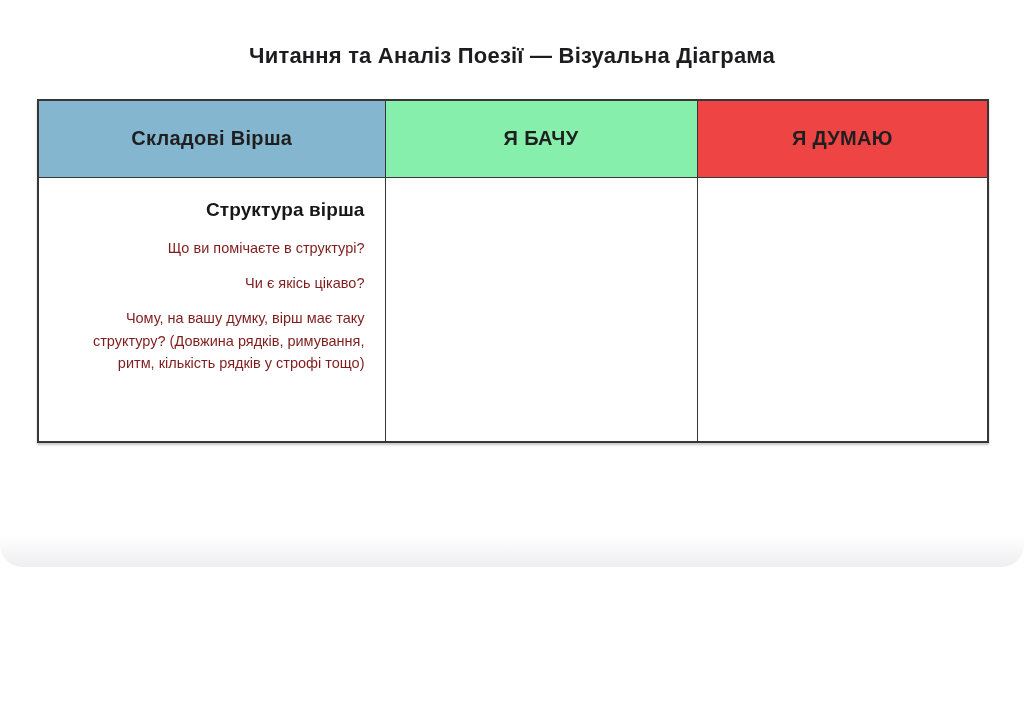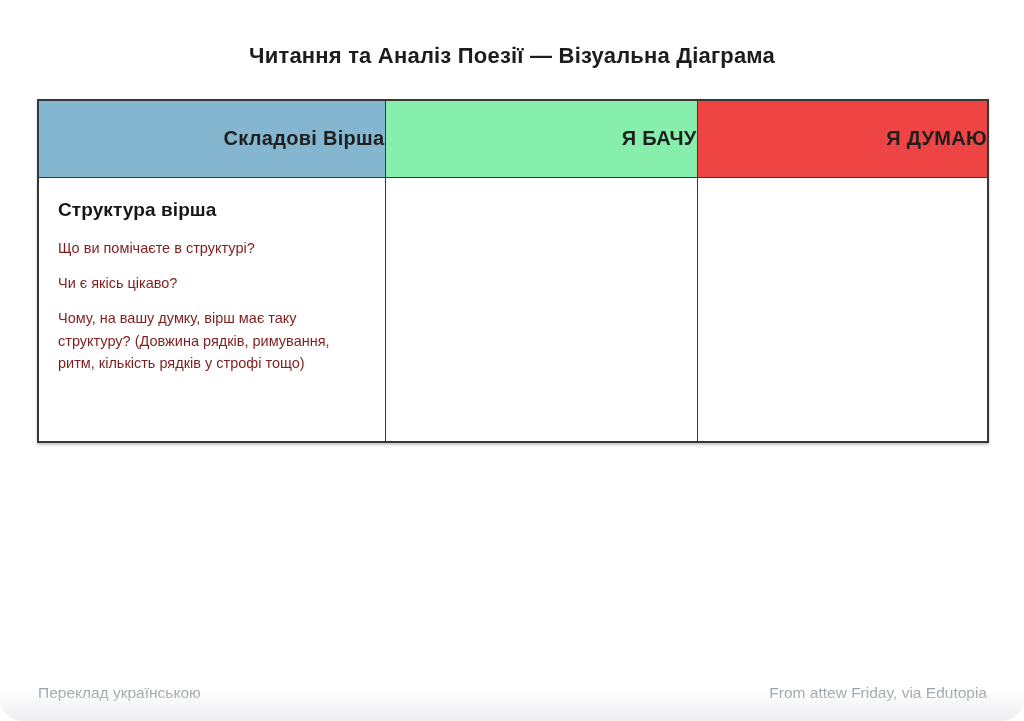--- a/index.html
+++ b/index.html
@@ -1,19 +1,19 @@
 <!DOCTYPE html>
 <html><head>
 <meta charset="utf-8">
 <style>
   * { margin:0; padding:0; box-sizing:border-box; }
   html,body { background:#ffffff; }
   .sheet {
     position:relative;
-    width:1024px; height:721px;
+    width:1024px; height:567px;
     background:#ffffff;
     font-family:"Liberation Sans", sans-serif;
     overflow:hidden;
     border-radius:22px;
   }
   .page-title {
     position:absolute; top:43px; left:0; right:0;
     text-align:center;
     font-size:22px; font-weight:bold;
     color:#1d1d1f; letter-spacing:0.2px;
@@ -27,26 +27,27 @@
     box-shadow:0 2px 2px rgba(0,0,0,0.22);
     background:#ffffff;
   }
   table.worksheet th, table.worksheet td {
     border:1px solid #373737;
   }
   th.hdr {
     height:77px;
     font-size:20px; font-weight:bold;
     color:#1f1f1f;
-    text-align:right; vertical-align:middle;
+    text-align:center; vertical-align:middle;
     letter-spacing:0.3px;
   }
   td.prompt-cell {
     vertical-align:top;
-    padding:21px 20px 0 19px;
+    padding:21px 20px 0 29px;
+    text-align:right;
   }
   tr.row-1 td { height:265px; }
   tr.row-2 td { height:229px; }
   .cell-heading {
     font-size:19px; font-weight:bold;
     color:#171717;
     margin:0 0 16px 0;
     letter-spacing:0.1px;
   }
   .prompt {

